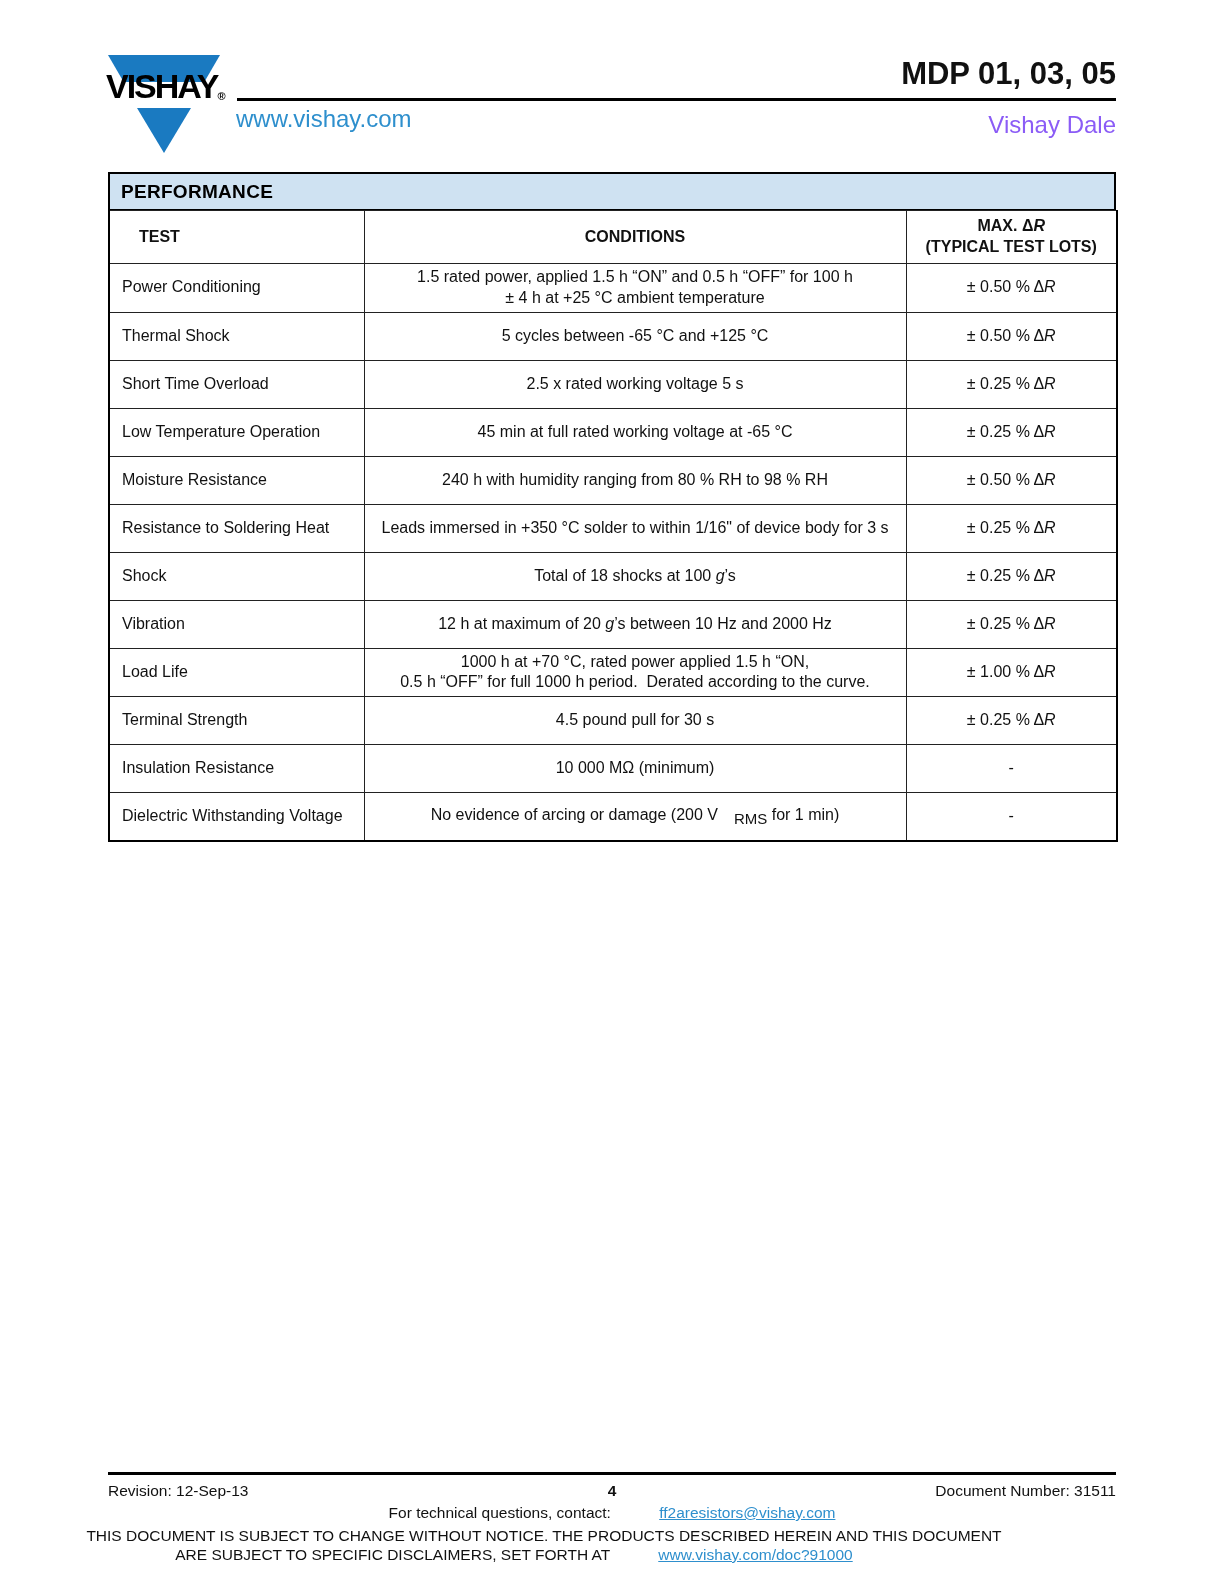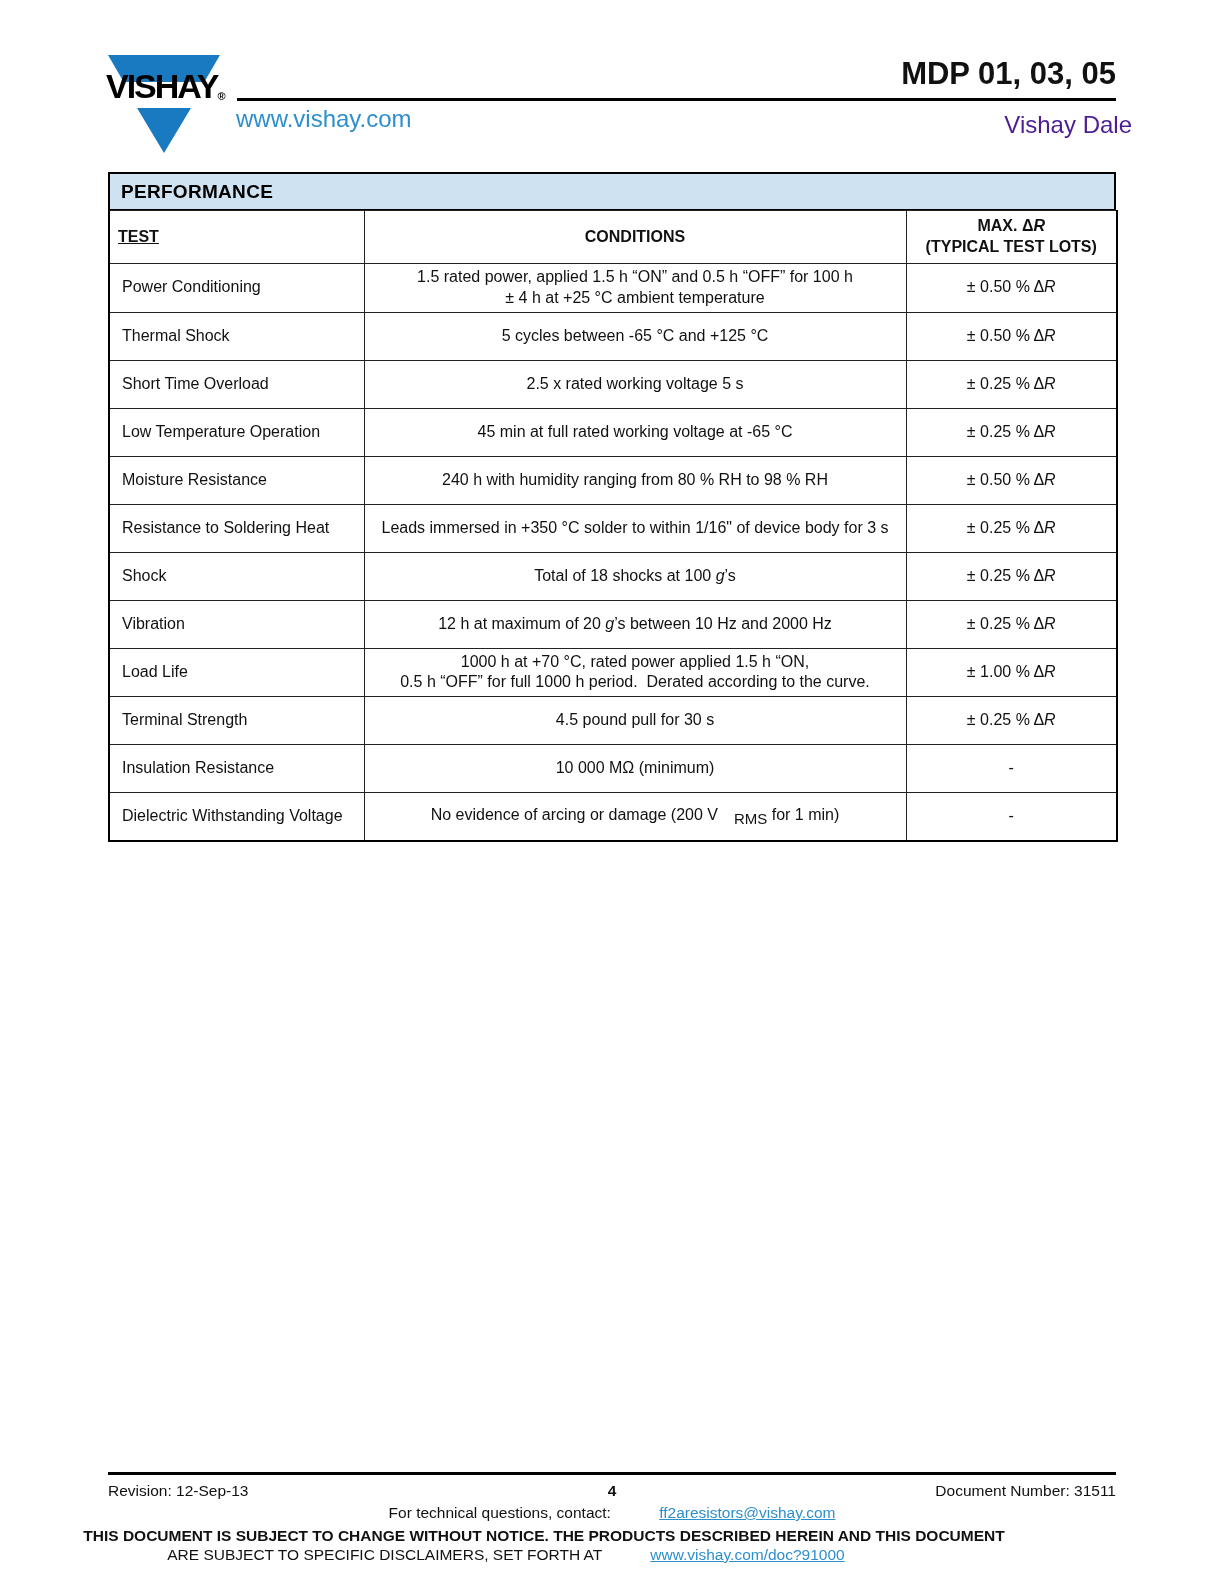--- a/index.html
+++ b/index.html
@@ -35,21 +35,21 @@
   }
   .doc-title {
     position: absolute; right: 108px; top: 56px;
     font-size: 31px; font-weight: bold; letter-spacing: 0px;
   }
   .header-rule { position: absolute; left: 237px; top: 98px; width: 879px; height: 3px; background: #000; }
   .site-url {
     position: absolute; left: 236px; top: 105px;
     font-size: 24px; color: var(--link-blue); text-decoration: none;
   }
-  .brand-subtitle { position: absolute; right: 92px; top: 111px; font-size: 24px; color: #4c1d95; }
+  .brand-subtitle { position: absolute; right: 108px; top: 111px; font-size: 24px; color: #8b5cf6; }
 
   
   .table-wrap { position: absolute; left: 108px; top: 172px; width: 1008px; }
   .section-band {
     box-sizing: border-box;
     height: 38px; background: var(--band-bg);
     border: 2px solid #000; border-bottom: 1px solid #000;
     display: flex; align-items: center;
     padding-left: 11px;
     font-size: 19px; font-weight: bold; letter-spacing: 0.3px; color: #000;
@@ -62,21 +62,21 @@
   table.perf col.c-test { width: 255px; }
   table.perf col.c-cond { width: 542px; }
   table.perf col.c-max  { width: 211px; }
   table.perf th, table.perf td {
     border: 1px solid #222;
     padding: 3px 8px;
     line-height: 1.3;
     vertical-align: middle;
   }
   table.perf th { font-weight: bold; height: 46px; font-size: 16px; }
-  table.perf th.h-test { text-align: left; padding-left: 8px; text-decoration: underline; }
+  table.perf th.h-test { text-align: left; padding-left: 29px; }
   table.perf th.h-cond, table.perf th.h-max { text-align: center; }
   table.perf td { height: 41px; }
   table.perf td.test { text-align: left; padding-left: 12px; }
   table.perf td.conditions { text-align: center; }
   table.perf td.max { text-align: center; }
   table.perf sub { font-size: 15px; margin-left: 16px; }
 
   
   .footer-rule { position: absolute; left: 108px; top: 1472px; width: 1008px; height: 3px; background: #000; }
   .footer-row1 {
@@ -85,24 +85,24 @@
   }
   .footer-row1 .left  { flex: 1; text-align: left; }
   .footer-row1 .mid   { flex: 0 0 auto; text-align: center; font-weight: bold; }
   .footer-row1 .right { flex: 1; text-align: right; }
   .footer-row2 {
     position: absolute; left: 108px; top: 1504px; width: 1008px;
     text-align: center; font-size: 15.5px;
   }
   .footer-disc1 {
     position: absolute; left: 0; top: 1527px; width: 1088px;
-    text-align: center; font-size: 15.5px; font-weight: bold;
+    text-align: center; font-size: 15.5px;
   }
   .footer-disc2 {
-    position: absolute; left: 8px; top: 1546px; width: 996px;
+    position: absolute; left: 16px; top: 1546px; width: 996px;
     text-align: center; font-size: 15.5px;
   }
   a.link, .link { color: var(--link-blue); text-decoration: underline; cursor: pointer; margin-left: 44px; }
 </style>
 </head>
 <body>
 
 <div class="page">
 
   <div class="logo">

